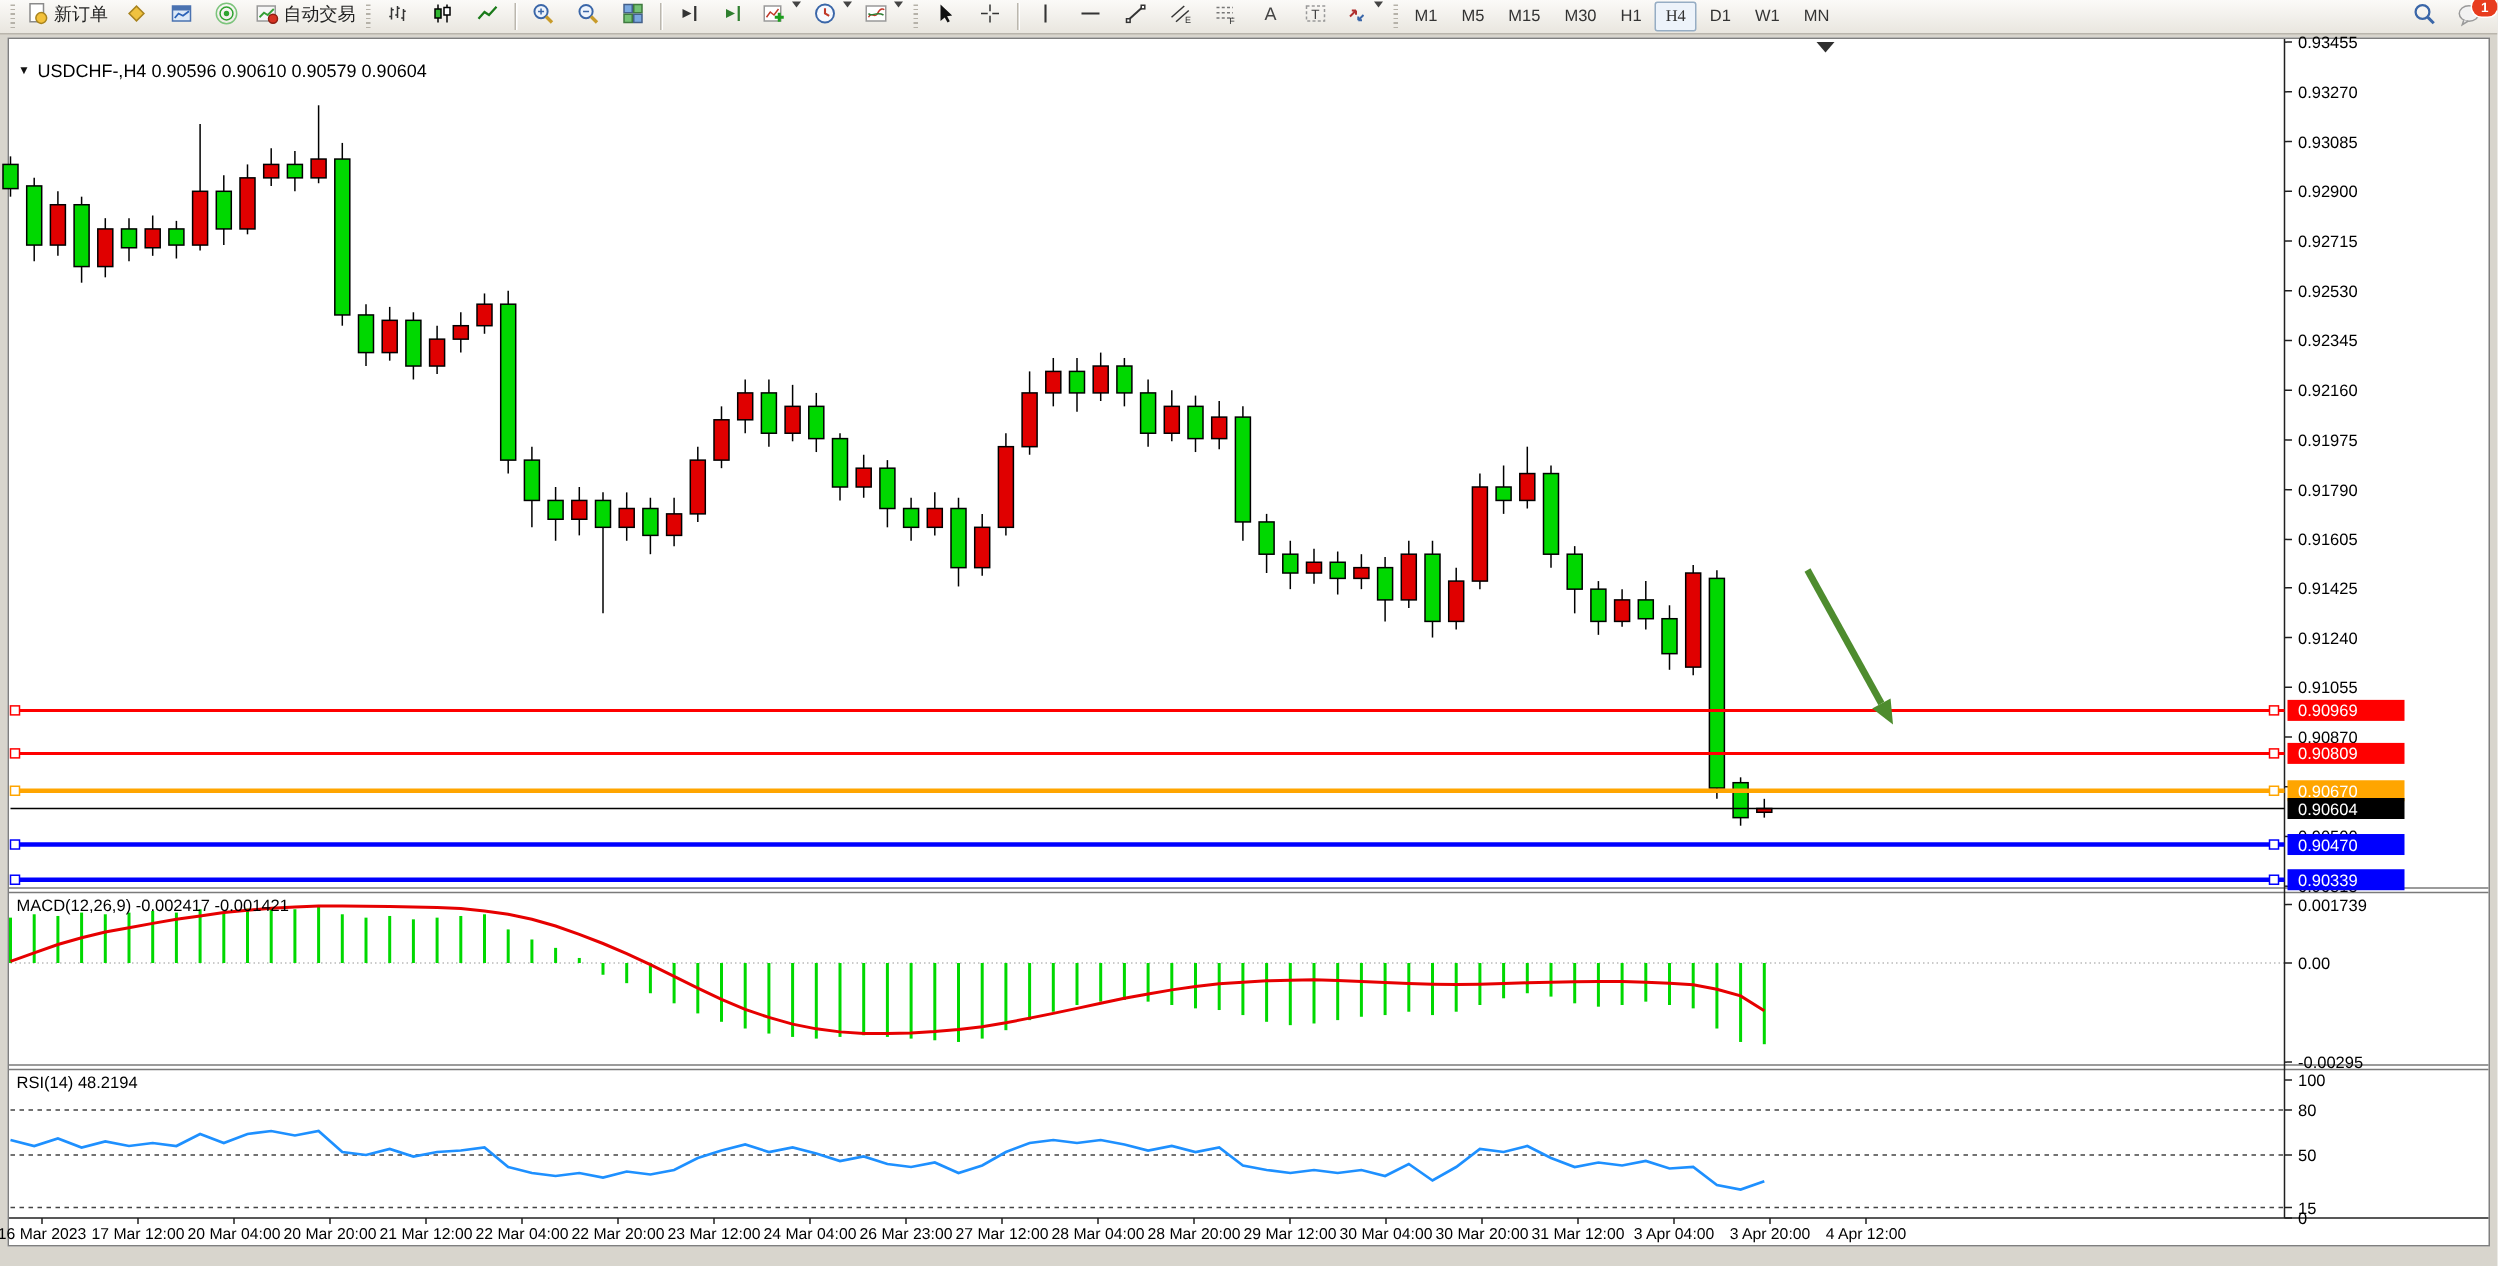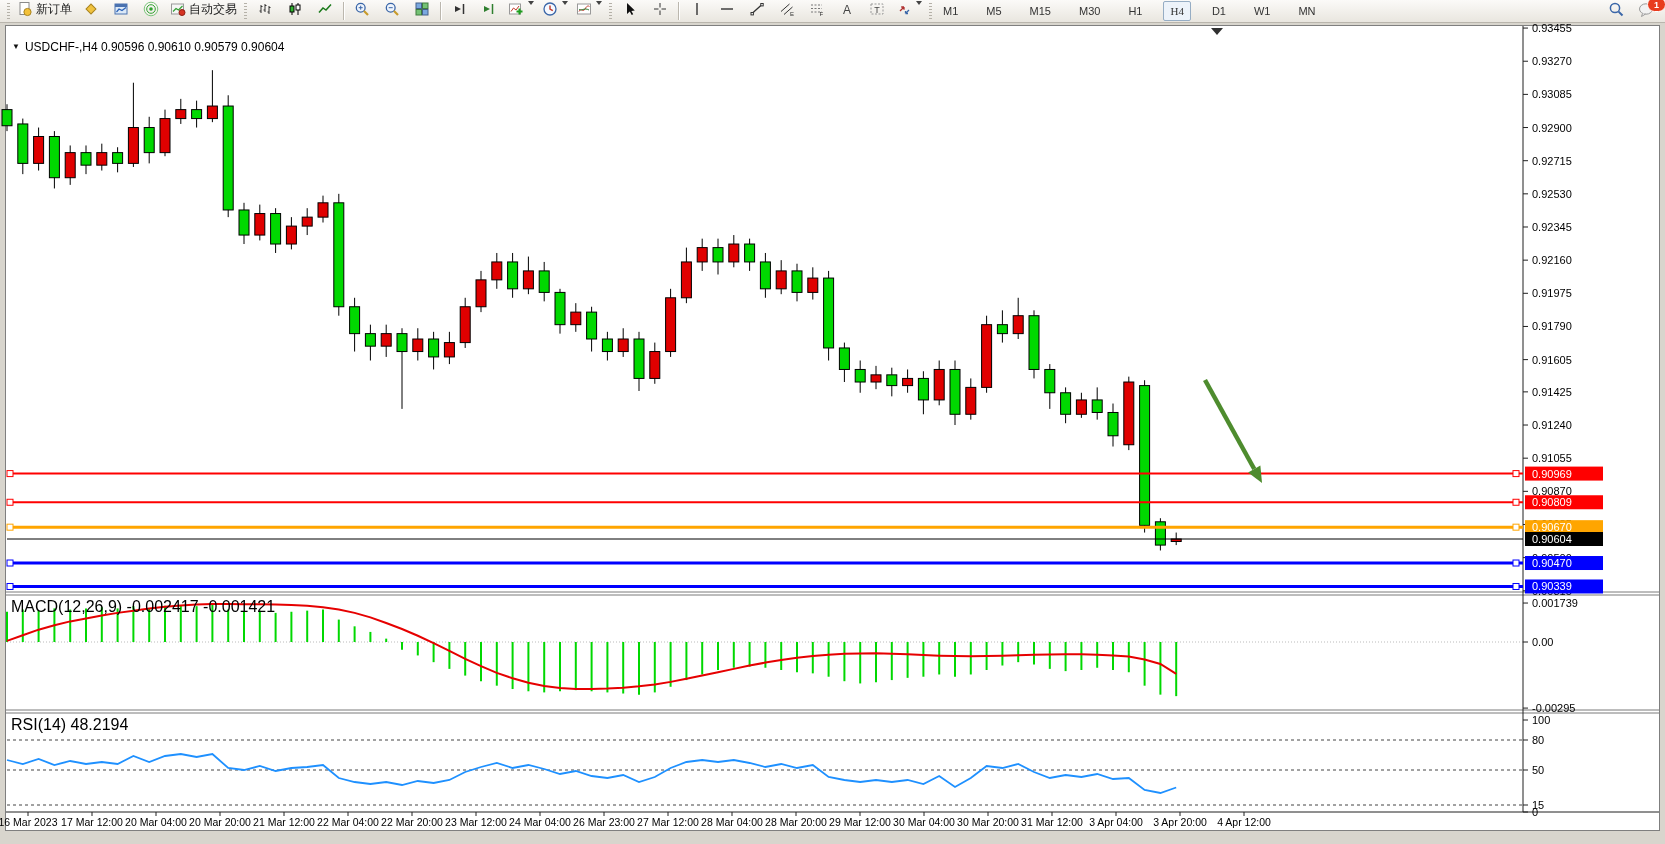--- a/index.html
+++ b/index.html
@@ -26,21 +26,21 @@
   .chat-wrap{position:relative;}
   .badge{position:absolute;top:-4px;right:-6px;min-width:13px;height:13px;border-radius:8px;
     background:#e83c1e;color:#fff;font-size:9px;font-weight:bold;display:flex;align-items:center;
     justify-content:center;padding:0 2px;border:1px solid #fff;}
 
   
   .chart-window{position:absolute;left:5px;top:25px;width:1655px;height:806px;
     background:#fff;border:1px solid #7f7f7f;box-sizing:border-box;}
   .chart-title{position:absolute;left:12px;top:40px;font-size:12px;color:#000;z-index:5;}
   .chart-title .dd{font-size:8px;vertical-align:2px;margin-right:5px;color:#111;}
-  .pane-label{position:absolute;font-size:16px;color:#000;z-index:5;}
+  .pane-label{position:absolute;font-size:11px;color:#000;z-index:5;}
   #macd-label{left:11px;top:598px;}
   #rsi-label{left:11px;top:716px;}
   svg.overlay{position:absolute;left:0;top:0;z-index:4;}
 </style>
 </head>
 <body>
 
 <div class="app">
 
   <div class="toolbar">
@@ -281,21 +281,21 @@
         <svg width="16" height="16">
             <path d="M4 10 L8 6 M8 6 H5.2 M8 6 V8.8" stroke="#b03030" fill="none" stroke-width="1.3"></path>
             <path d="M12 6 L8.5 9.5 M8.5 9.5 H11 M8.5 9.5 V7" stroke="#3a66a8" fill="none" stroke-width="1.3" transform="translate(1,3)"></path>
           </svg>
       </span>
       <span class="caret"></span>
     </div>
 
     <div class="grip"></div>
 
-    <div id="timeframe-group" style="display:flex;align-items:center;gap:12px;">
+    <div id="timeframe-group" style="display:flex;align-items:center;">
         <div class="tf-btn">M1</div>
         <div class="tf-btn">M5</div>
         <div class="tf-btn">M15</div>
         <div class="tf-btn">M30</div>
         <div class="tf-btn">H1</div>
         <div class="tf-btn active">H4</div>
         <div class="tf-btn">D1</div>
         <div class="tf-btn">W1</div>
         <div class="tf-btn">MN</div>
       </div>

